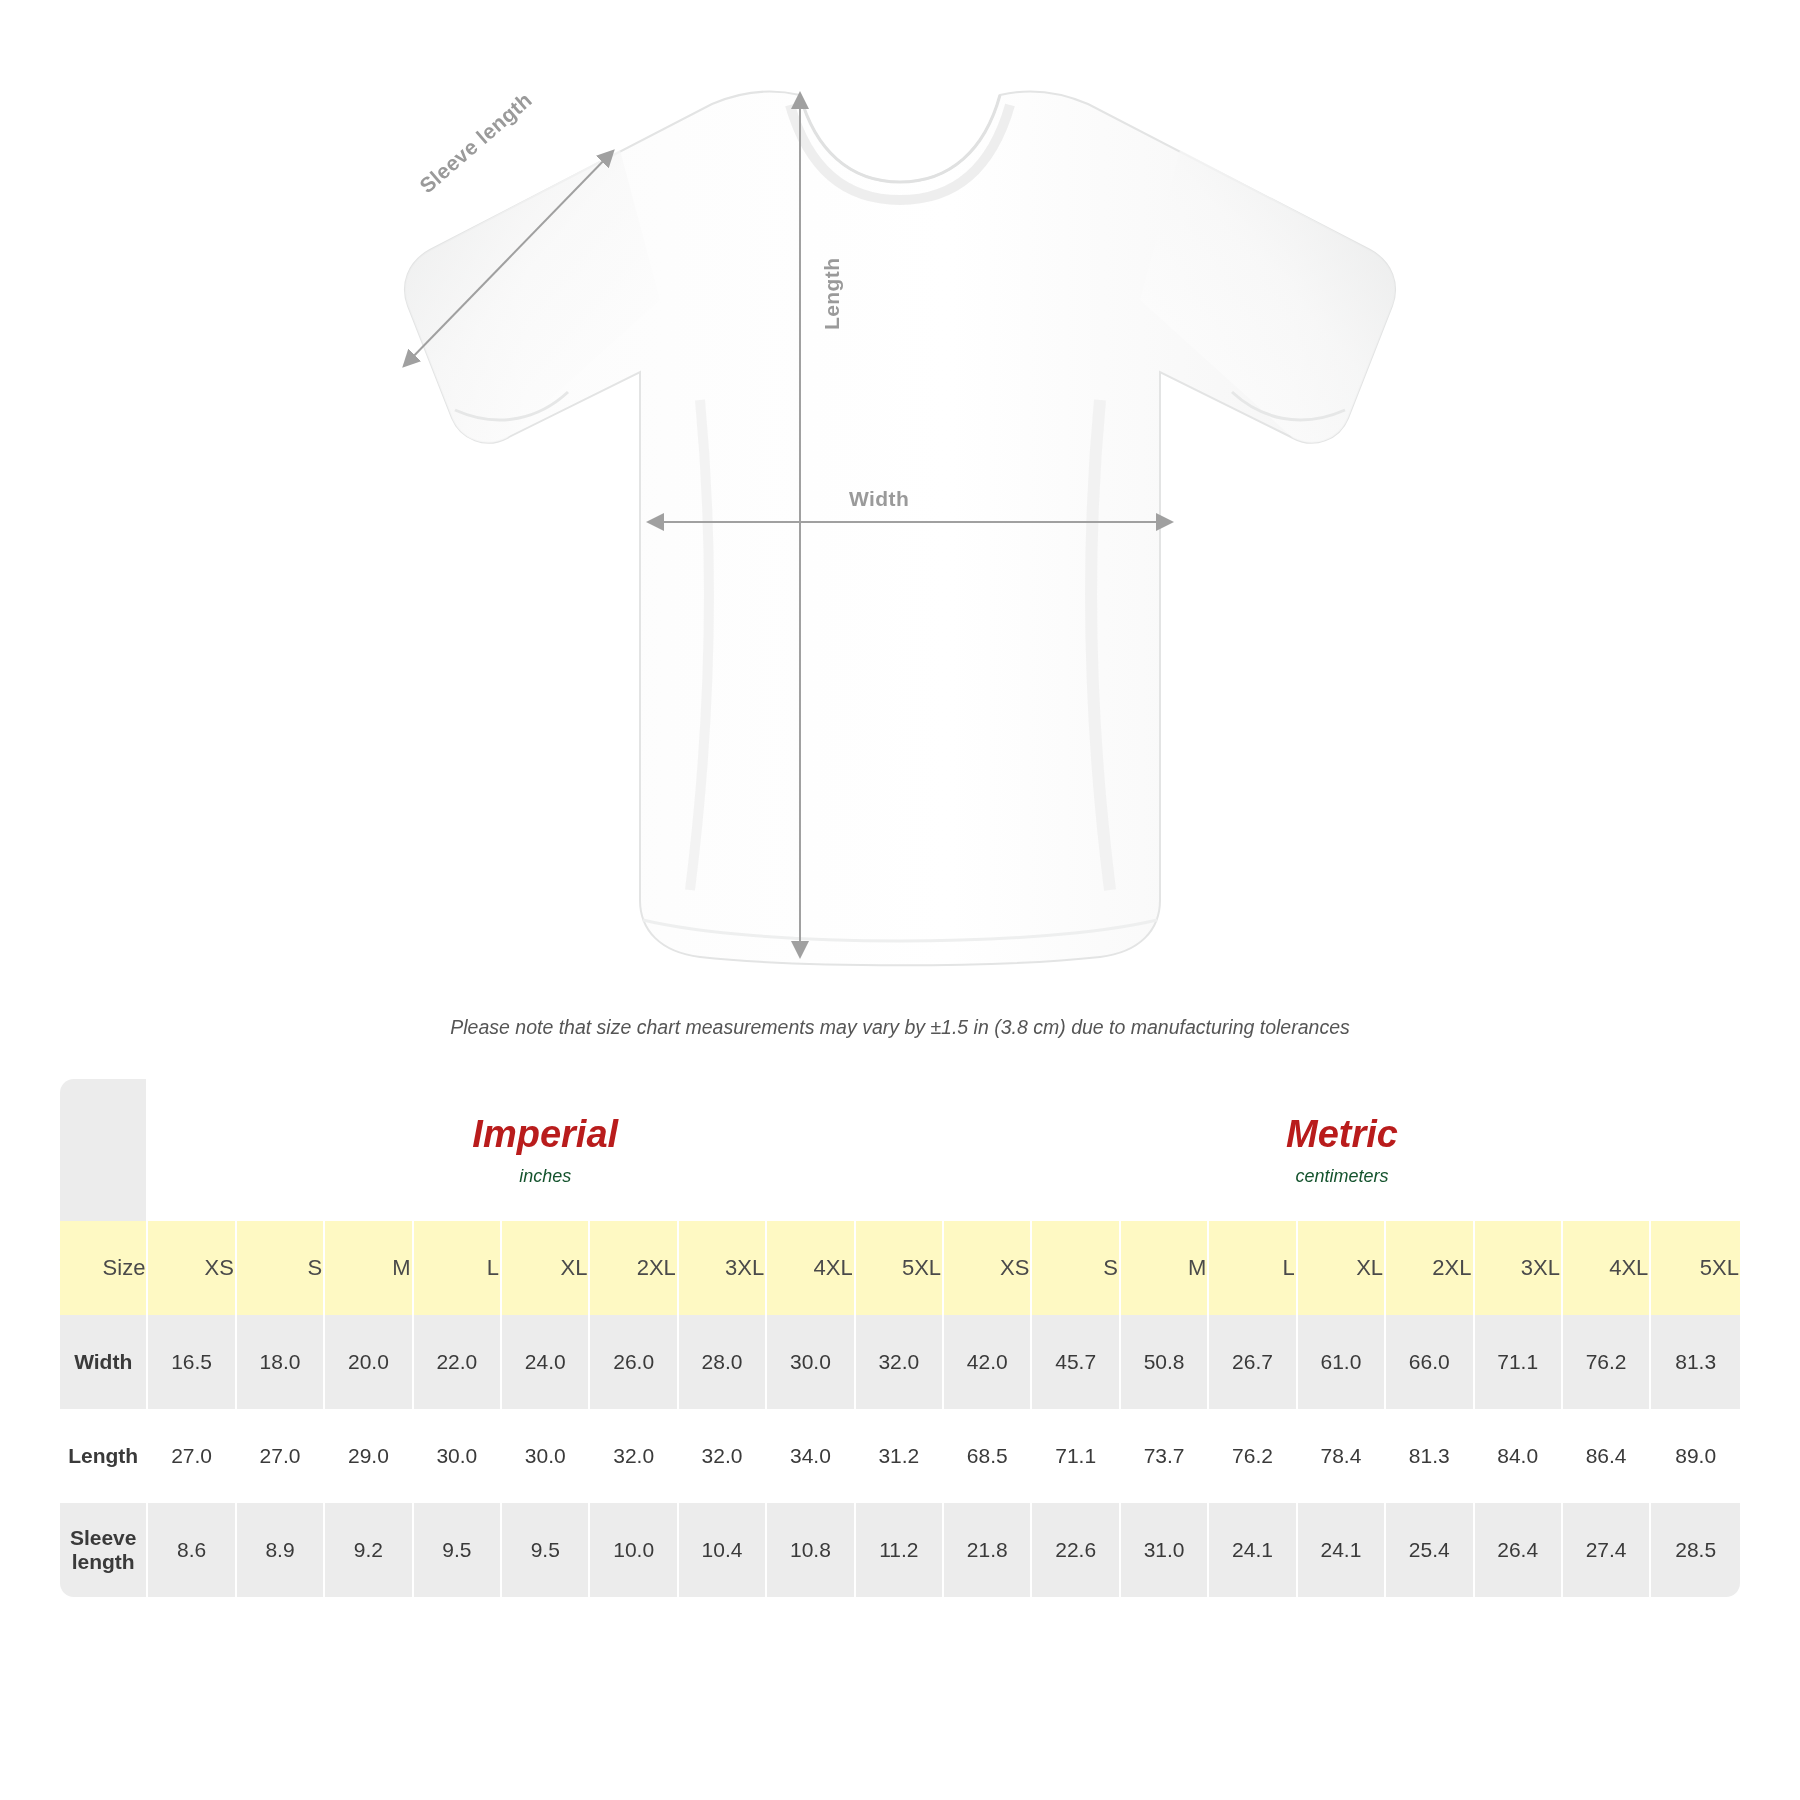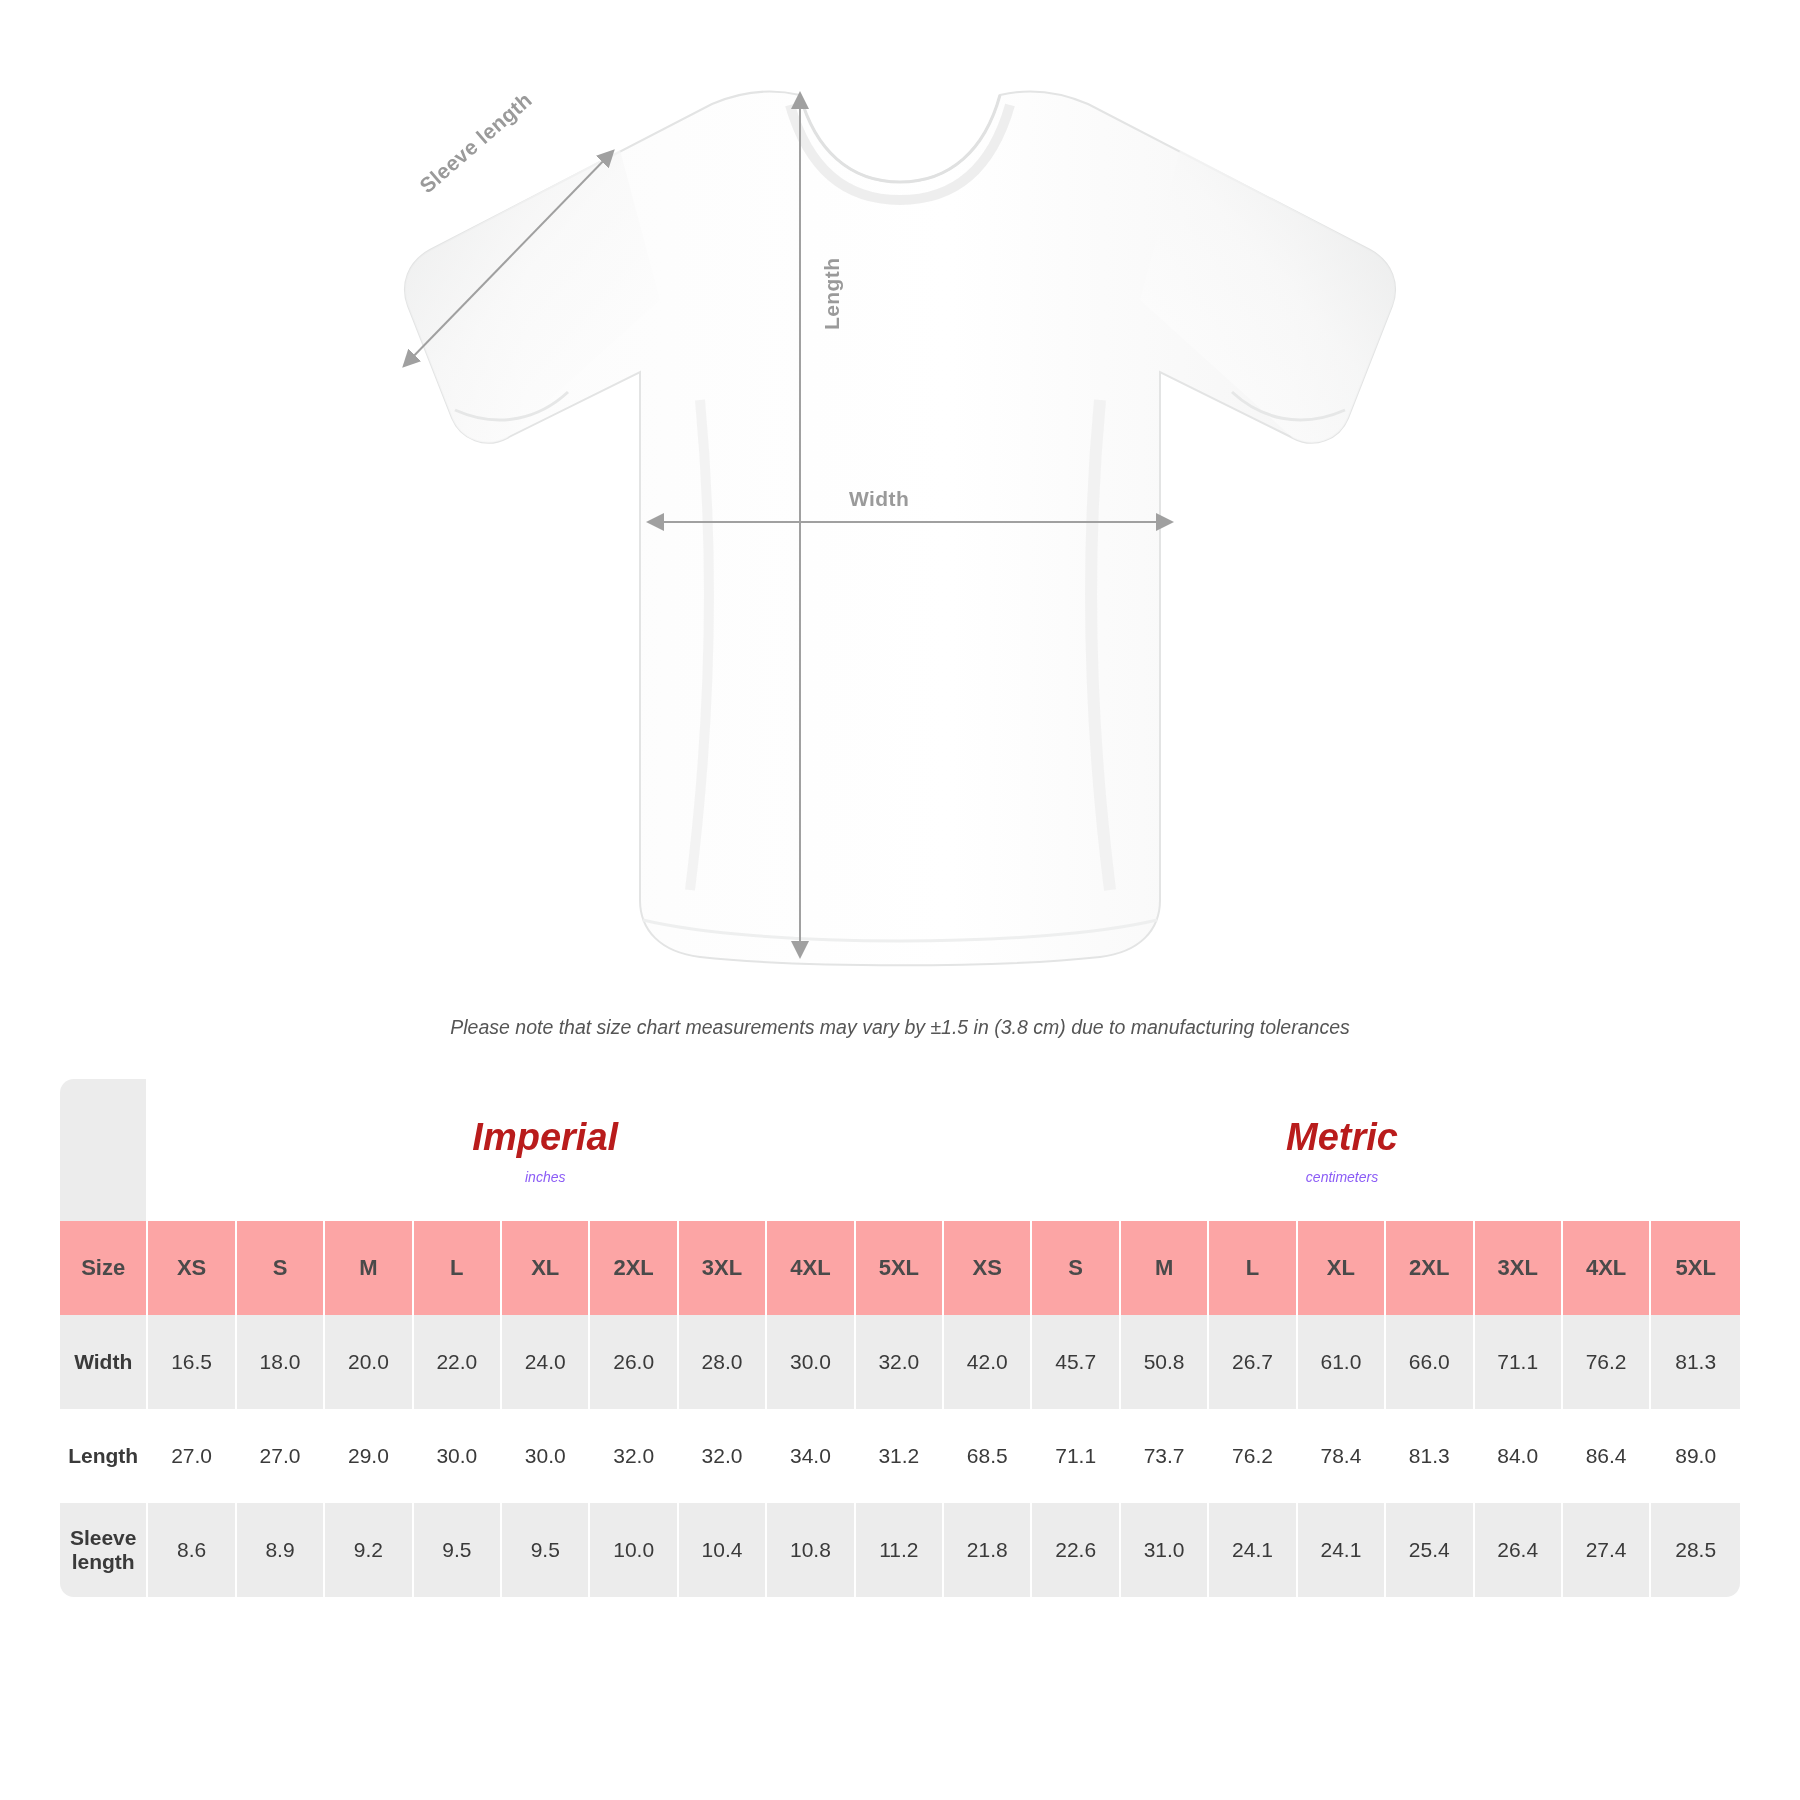--- a/index.html
+++ b/index.html
@@ -99,39 +99,40 @@
     height: 140px;
     background: #ececec;
   }
   .sys-cell .sys-name {
     font-size: 38px;
     font-style: italic;
     font-weight: bold;
     color: #b91c1c;
   }
   .sys-cell .sys-unit {
-    font-size: 14px;
+    font-size: 18px;
     font-style: italic;
-    color: #8b5cf6;
+    color: #14532d;
     margin-top: 10px;
   }
   .sys-cell.corner {
     background: #ececec;
   }
   .tl-round { border-top-left-radius: 14px; }
   .tr-round { border-top-right-radius: 14px; }
   .bl-round { border-bottom-left-radius: 14px; }
   .br-round { border-bottom-right-radius: 14px; }
 
   tr.row-sizes td {
     height: 92px;
-    background: #fca5a5;
+    background: #fef9c3;
     font-size: 22px;
-    font-weight: bold;
+    font-weight: normal;
     color: #4a4a4a;
+    text-align: right;
   }
   tr.row-alt td {
     background: #ececec;
     height: 92px;
   }
   tr.row-plain td {
     background: #ffffff;
     height: 92px;
   }
   td.rowhead {

